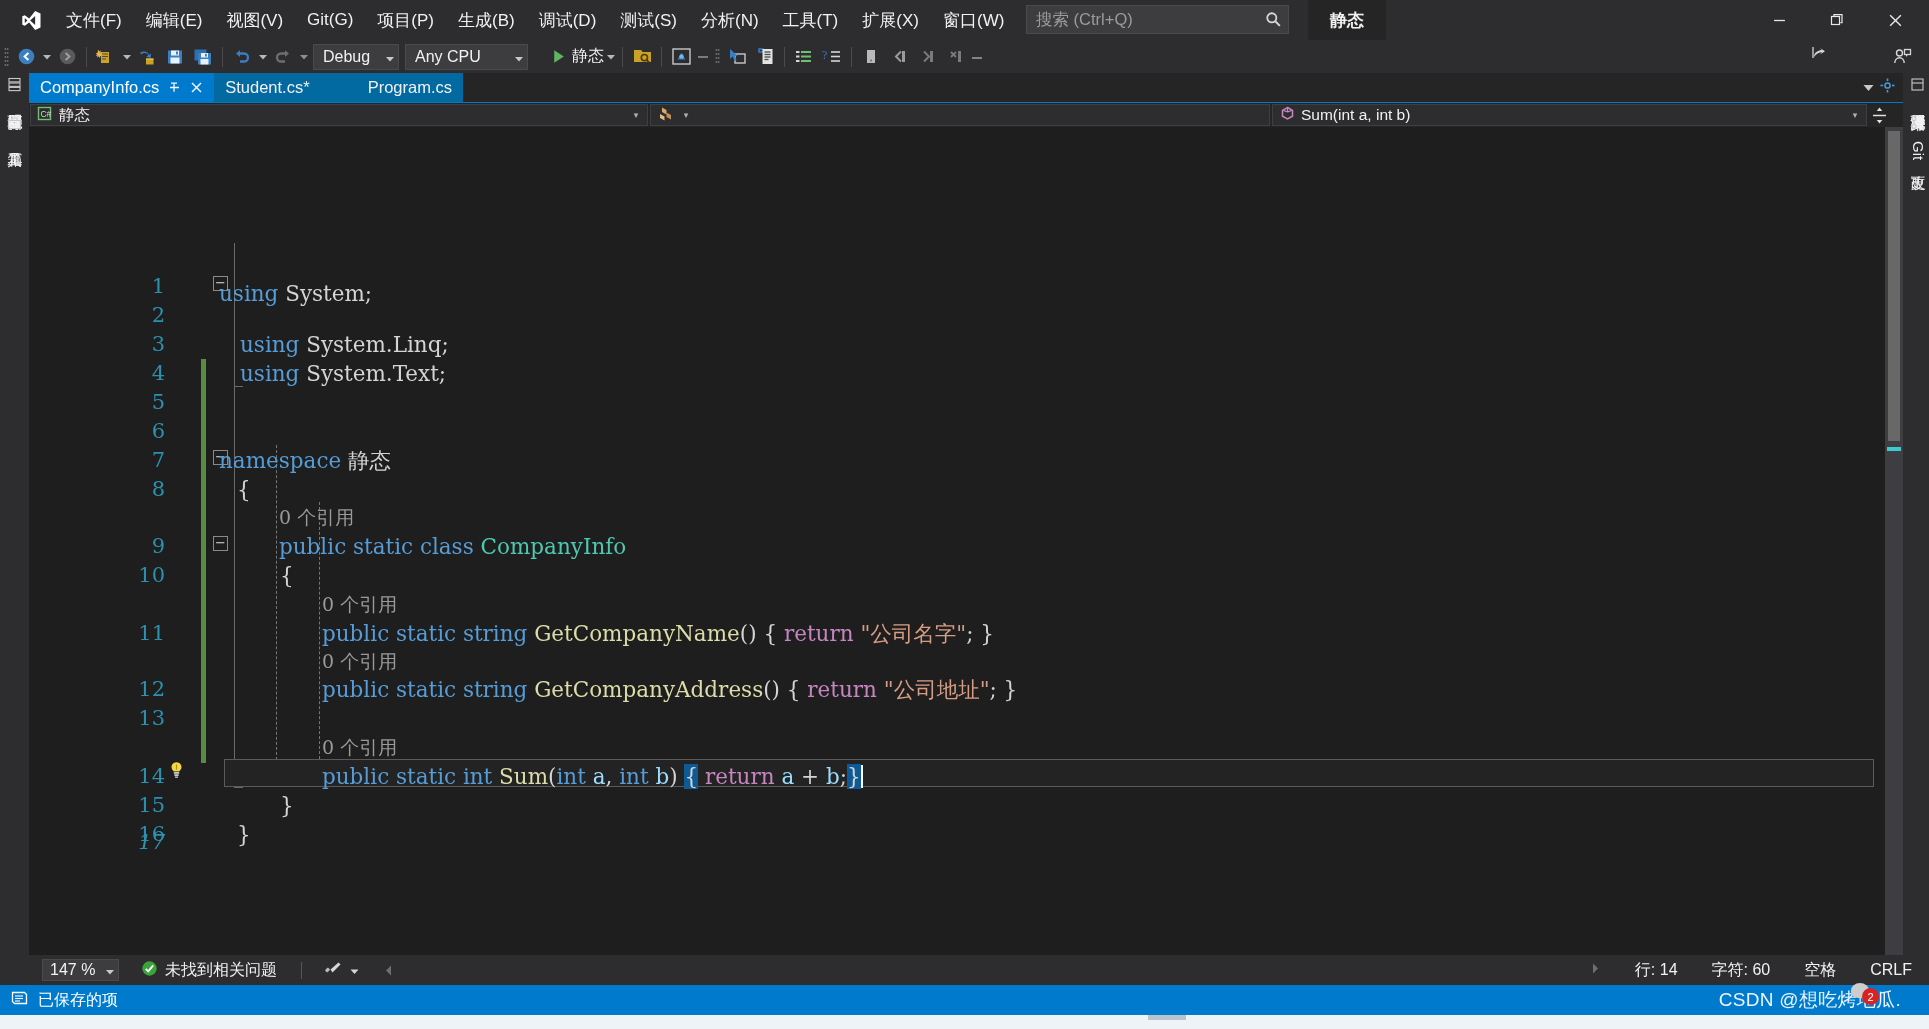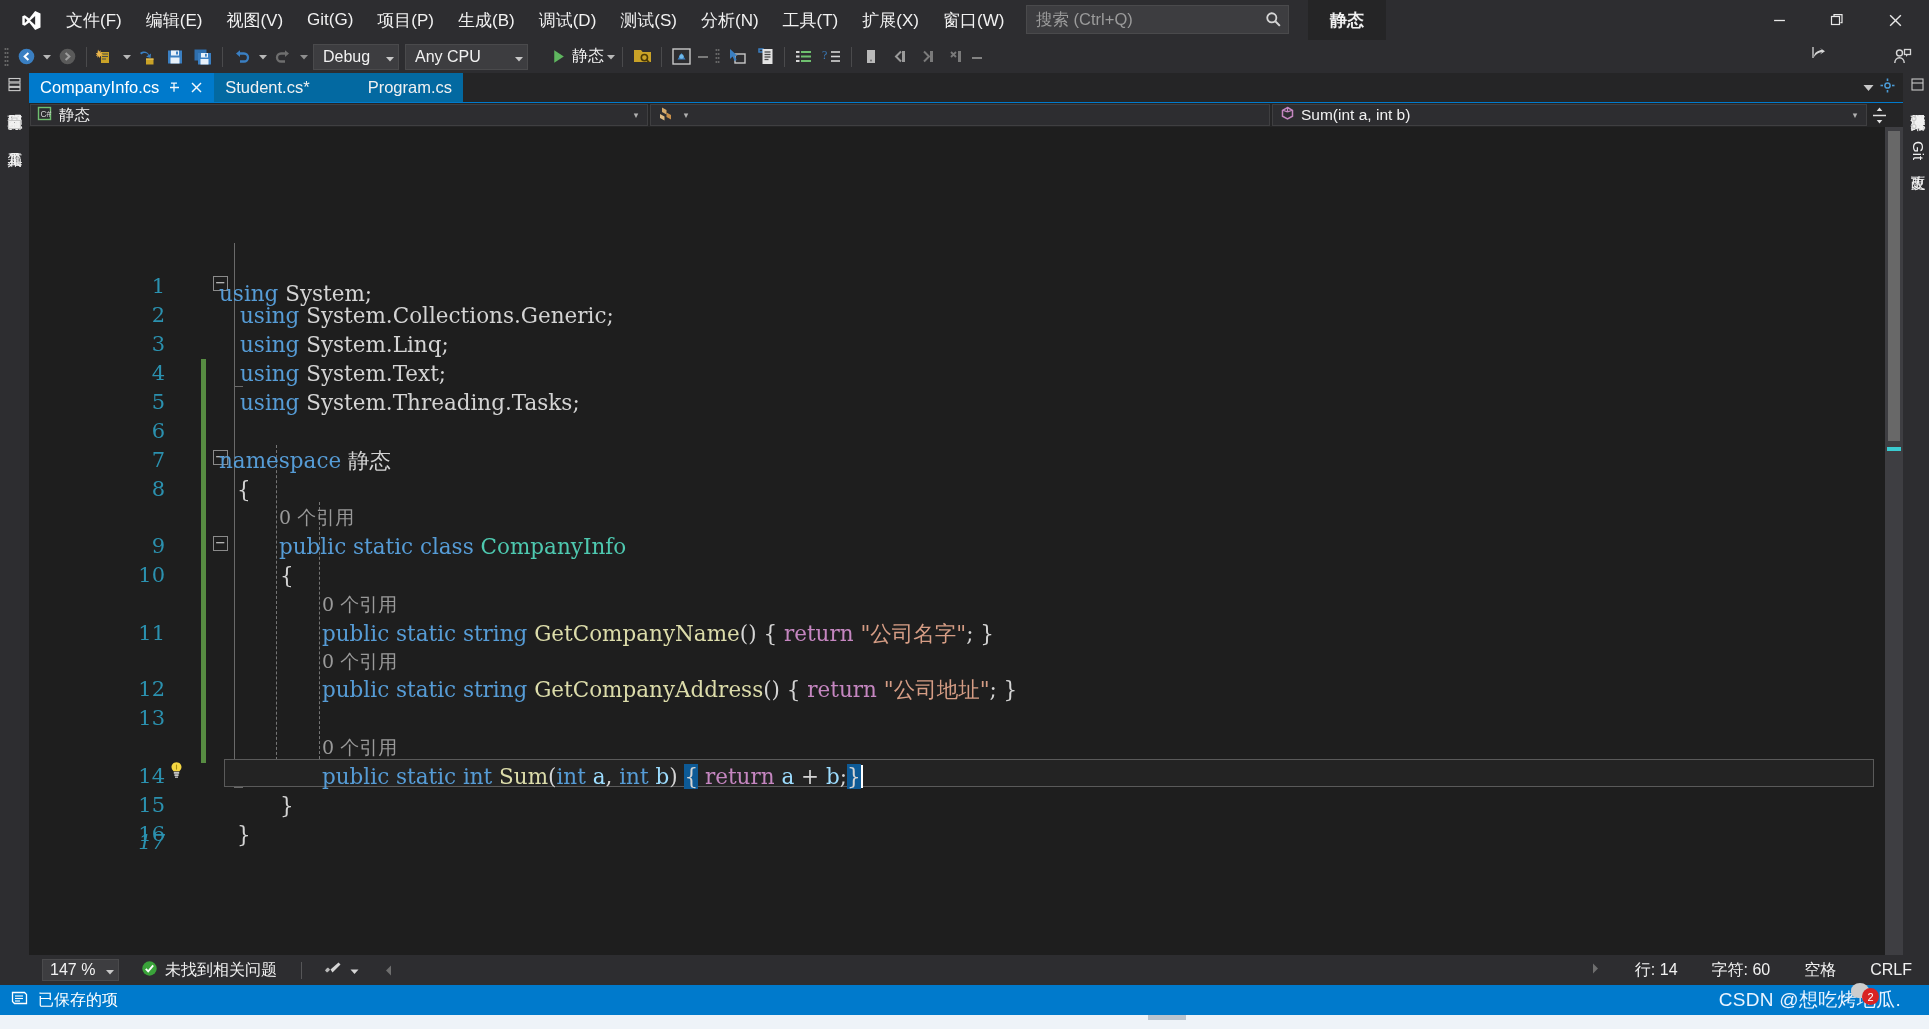--- a/index.html
+++ b/index.html
@@ -709,27 +709,25 @@
         <div class="ln" style="top:577px;">13</div>
         <div class="ln" style="top:635px;">14</div>
         <div class="ln" style="top:664px;">15</div>
         <div class="ln" style="top:693px;">16</div>
         <div class="ln" style="top:701px;font-style:italic;">17</div>
       </div>
 
       <div class="codelayer">
         <div class="cl" style="top:145px;margin-top:7px;"><span class="k">using</span><span class="p"> System;</span></div>
 
-        <div class="cl" style="top:174px;left:211px;"><span class="k">using</span><span class="p"> System.Collections.Generic;</span></div>
 
         <div class="cl" style="top:203px;left:211px;"><span class="k">using</span><span class="p"> System.Linq;</span></div>
 
         <div class="cl" style="top:232px;left:211px;"><span class="k">using</span><span class="p"> System.Text;</span></div>
 
-        <div class="cl" style="top:261px;left:211px;"><span class="k">using</span><span class="p"> System.Threading.Tasks;</span></div>
 
         <div class="cl" style="top:319px;"><span class="k">namespace</span><span class="p"> 静态</span></div>
 
         <div class="cl" style="top:348px;left:208px;"><span class="p">{</span></div>
 
         <div class="cl lens" style="top:376px;left:250px;">0 个引用</div>
         <div class="cl" style="top:405px;left:250px;"><span class="k">public static class </span><span class="t">CompanyInfo</span></div>
 
         <div class="cl" style="top:434px;left:251px;"><span class="p">{</span></div>
 

